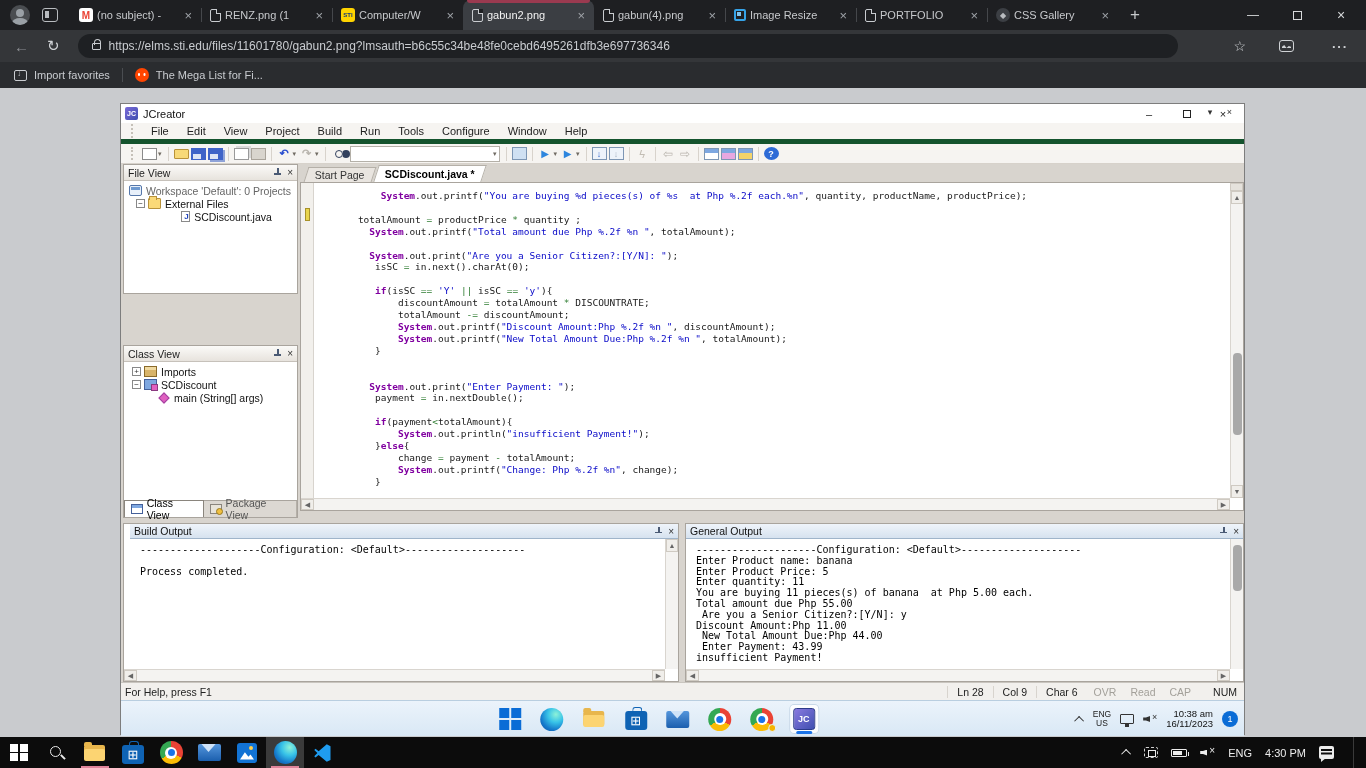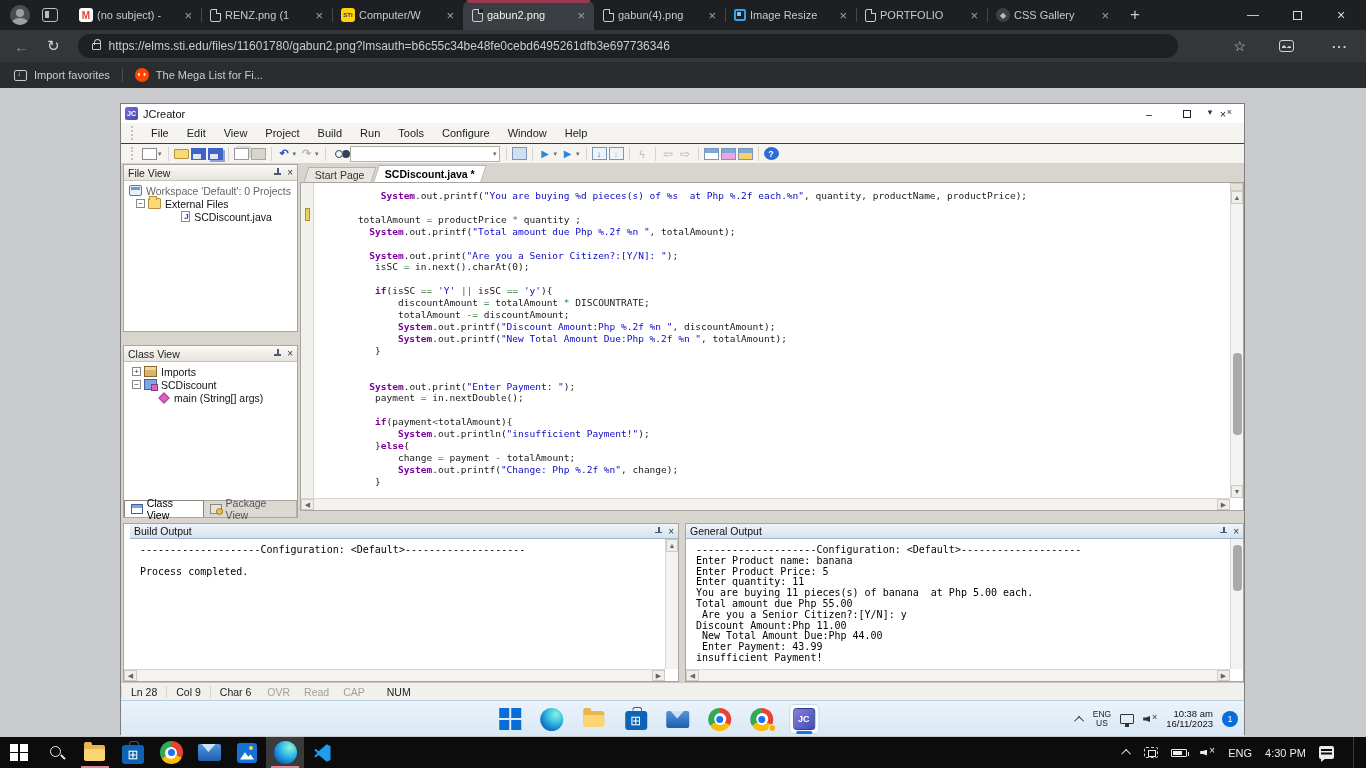--- a/index.html
+++ b/index.html
@@ -55,21 +55,21 @@
   
   .page{position:absolute;left:0;top:88px;width:1366px;height:649px;background:#c9cbce;}
 
   
   .jc{position:absolute;left:120px;top:15px;width:1125px;height:632px;background:#d8d4ce;border:1px solid #7d7d7d;font-size:11px;color:#111;}
   .jc-title{position:absolute;left:0;top:0;width:100%;height:19px;background:#fff;display:flex;align-items:center;}
   .jc-logo{width:13px;height:13px;margin:0 5px 0 4px;border-radius:2px;background:linear-gradient(135deg,#7a6ad8,#3f4fb0);color:#fff;font-size:7px;font-weight:bold;display:flex;align-items:center;justify-content:center;}
   .jc-ctrl{position:absolute;top:0;height:19px;width:30px;display:flex;align-items:center;justify-content:center;color:#222;font-size:11px;}
   .jc-min{right:80px;}.jc-max{right:42px;}.jc-close{right:6px;}
   .jc-maxbox{width:8px;height:8px;border:1.2px solid #222;}
-  .jc-menu{position:absolute;left:0;top:19px;width:100%;height:21px;background:#f6f4f1;border-bottom:1px solid #14532d;display:flex;align-items:center;padding-left:10px;}
+  .jc-menu{position:absolute;left:0;top:19px;width:100%;height:21px;background:#f6f4f1;border-bottom:5px solid #14532d;display:flex;align-items:center;padding-left:10px;}
   .jc-menu::before{content:"";width:3px;height:14px;border-left:2px dotted #c5c0b8;margin-right:6px;}
   .mi{padding:0 9px;font-size:11px;color:#222;}
   .jc-toolbar{position:absolute;left:0;top:40px;width:100%;height:20px;background:#f6f4f1;border-bottom:1px solid #d7d2cb;display:flex;align-items:center;padding-left:10px;}
   .jc-toolbar::before{content:"";width:3px;height:13px;border-left:2px dotted #c5c0b8;margin-right:5px;}
   .tbi{height:15px;min-width:15px;margin:0 1px;display:flex;align-items:center;justify-content:center;position:relative;font-size:11px;}
   .tbsep{width:1px;height:14px;background:#d8d3cc;margin:0 4px;}
   .tbdd{font-size:7px;color:#6f6a62;margin:0 2px 0 0;}
   .tb-new-file{width:10px;height:12px;background:#fff;border:1px solid #8a8a8a;}
   .tb-open-file{width:13px;height:10px;background:#f7d978;border:1px solid #b8923a;border-radius:1px;}
   .tb-save,.tb-save-all{width:12px;height:12px;background:#3f64c8;position:relative;}
@@ -359,21 +359,21 @@
         <span class="tbi tb-back">⇦</span>
         <span class="tbi tb-fwd">⇨</span>
         <span class="tbsep"></span>
         <span class="tbi tb-win1"></span>
         <span class="tbi tb-win2"></span>
         <span class="tbi tb-win3"></span>
         <span class="tbsep"></span>
         <span class="tbi tb-help">?</span>
       </div>
 
-    <div class="panel" style="left:2px;top:60px;width:175px;height:168px;">
+    <div class="panel" style="left:2px;top:60px;width:175px;height:130px;">
       <div class="phead">
         <span>File View</span>
           <span class="sp"></span>
         <span class="pin-icon"></span>
         <span class="close-x">×</span>
       </div>
       <div class="tree">
         <div class="trow" style="padding-left:3px;">
           <span class="ticon workspace-icon"></span>
           <span class="dim">Workspace 'Default': 0 Projects</span>
@@ -493,20 +493,21 @@
       <div class="vscroll" style="right:0;top:15px;bottom:12px;">
         <div class="thumb" style="top:6px;height:46px;"></div>
       </div>
       <div class="hscroll" style="left:0;right:13px;bottom:0;">
         <div class="sb-l">◀</div>
         <div class="sb-r">▶</div>
       </div>
     </div>
 
     <div class="statusbar" style="top:578px;">
+      <span class="st-help">For Help, press F1</span>
       <span class="st-field">Ln 28</span>
       <span class="st-field">Col 9</span>
       <span class="st-field">Char 6</span>
       <span class="st-flags" style="display:flex;">
           <span class="st-flag">OVR</span>
           <span class="st-flag">Read</span>
           <span class="st-flag">CAP</span>
           <span class="st-flag on">NUM</span>
         </span>
     </div>

